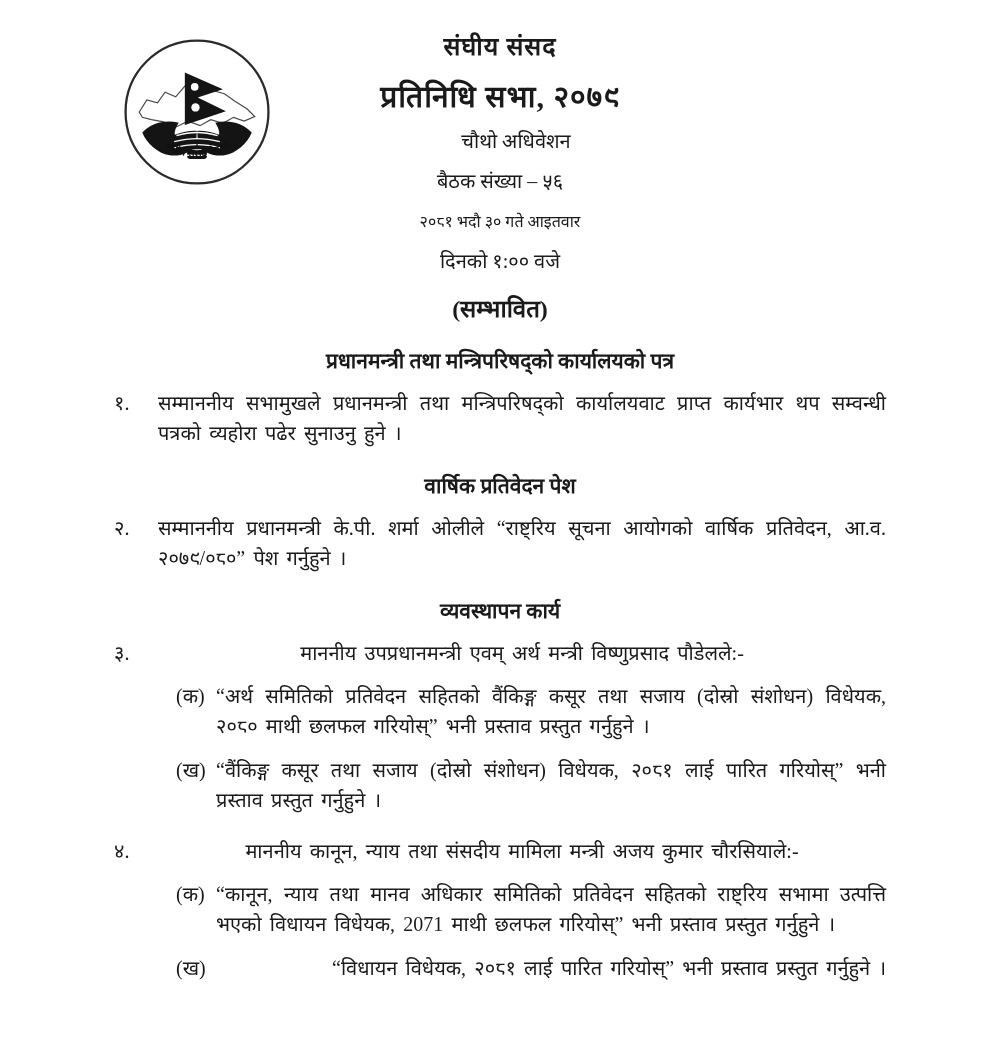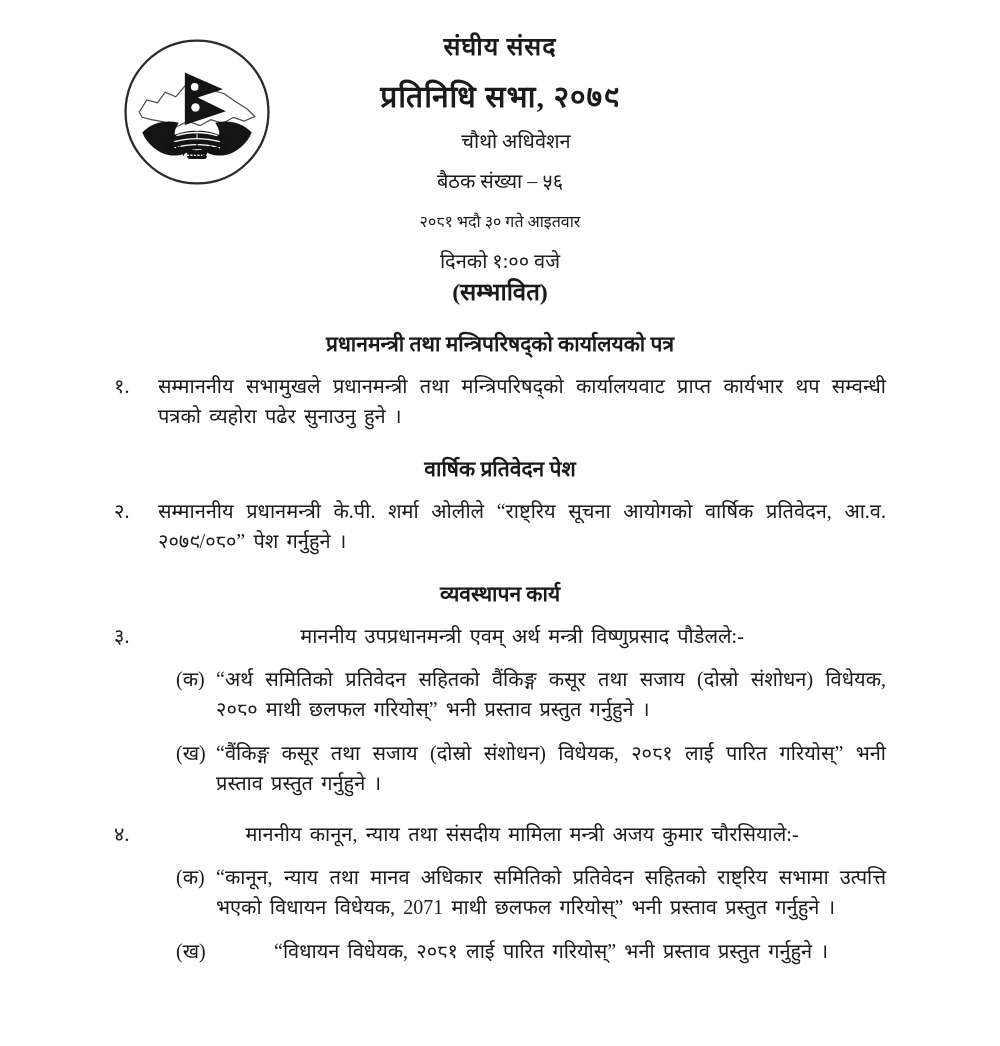--- a/index.html
+++ b/index.html
@@ -23,21 +23,21 @@
     height: 152px;
   }
   
   .header { text-align: center; padding-top: 28px; }
   .h-parliament { font-size: 25px; font-weight: 700; margin: 0 0 13px; letter-spacing: 1px; }
   .h-house      { font-size: 30px; font-weight: 700; margin: 0 0 11px; letter-spacing: 1px; }
   .h-session    { font-size: 20px; margin: 0 0 13px; padding-left: 32px; }
   .h-meeting    { font-size: 20px; margin: 0 0 16px; }
   .h-agenda     { font-size: 27px; font-weight: 700; margin: 0 0 10px; }
   .h-date       { font-size: 16px; margin: 0 0 15px; }
-  .h-time       { font-size: 20px; margin: 0 0 0; }
+  .h-time       { font-size: 20px; margin: 0 0 17px; }
   .h-tentative  { font-size: 24px; font-weight: 700; margin: 0; }
   
   .content { padding: 0 114px; margin-top: 20px; }
   .sec-heading {
     text-align: center;
     font-weight: 700;
     font-size: 21px;
     margin: 22px 0 14px;
   }
   .item {
@@ -50,21 +50,21 @@
   .item .itext { flex: 1; text-align: justify; word-spacing: 0.16em; }
   .item.single .itext { text-align: center; }
   .sub {
     display: flex;
     font-size: 20px;
     line-height: 1.52;
     margin: 13px 0 13px 62px;
   }
   .sub .slabel { width: 40px; flex: none; }
   .sub .stext { flex: 1; text-align: justify; word-spacing: 0.16em; }
-  .sub.single .stext { text-align: center; }
+  .sub.single .stext { text-align: right; }
 </style>
 </head>
 <body>
 
 <div class="page">
 
   <svg class="seal" viewBox="0 0 200 200" aria-hidden="true">
     <defs>
       <path id="cap-arc" d="M30,118 A80,80 0 0 0 170,118" fill="none"></path>
     </defs>

